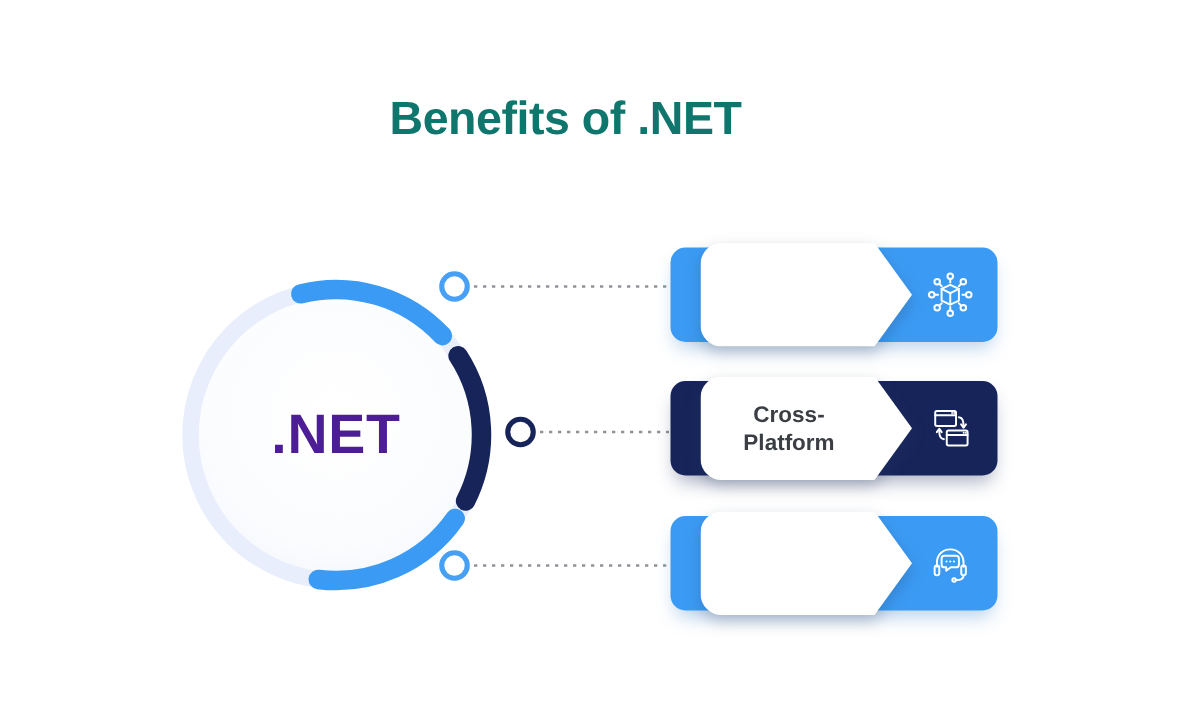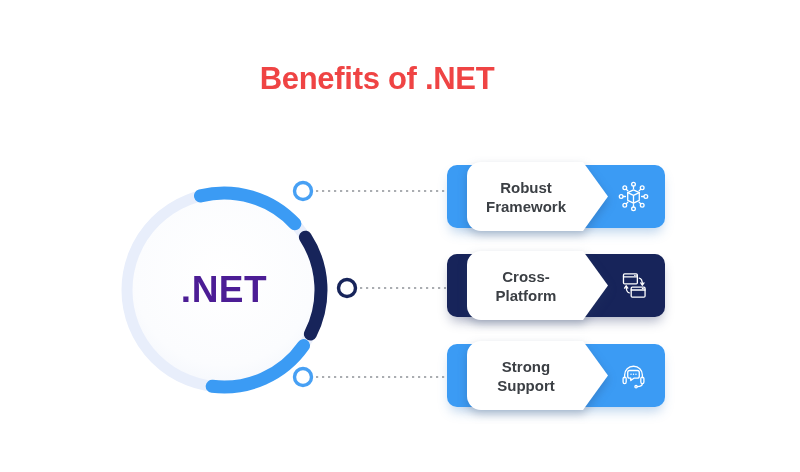--- a/index.html
+++ b/index.html
@@ -2,21 +2,21 @@
 <html><head>
 <meta charset="utf-8">
 <style>
   html,body{margin:0;padding:0;background:#ffffff;}
   .canvas{
     position:relative;width:800px;height:472px;background:#ffffff;
     font-family:"Liberation Sans", sans-serif;overflow:hidden;
   }
   .title{
     position:absolute;left:177px;top:58px;width:400px;text-align:center;
-    font-size:31px;font-weight:700;color:#ef4444;letter-spacing:-0.3px;line-height:42px;
+    font-size:31px;font-weight:700;color:#0f766e;letter-spacing:-0.3px;line-height:42px;
   }
   .graphic{position:absolute;left:0;top:0;width:800px;height:472px;}
   .dotnet-label{
     position:absolute;left:144px;top:264px;width:160px;height:52px;
     text-align:center;line-height:52px;font-size:37px;font-weight:700;color:#4c1d95;
     letter-spacing:0.5px;
   }
   .card{
     position:absolute;left:447px;width:218px;height:63px;border-radius:10px;
   }
@@ -65,21 +65,20 @@
     <circle cx="347" cy="288" r="8.5" fill="#ffffff" stroke="#17245a" stroke-width="3.4"></circle>
     <circle cx="303" cy="377" r="8.5" fill="#ffffff" stroke="#47a0f4" stroke-width="3.4"></circle>
   </svg>
 
   <div class="dotnet-label">.NET</div>
 
   <div class="card blue" style="top:165px">
     <svg class="pointer-plate" viewBox="0 0 141 69" xmlns="http://www.w3.org/2000/svg">
       <path d="M14 0 H116 L141 34.5 L116 69 H14 A14 14 0 0 1 0 55 V14 A14 14 0 0 1 14 0 Z" fill="#ffffff"></path>
     </svg>
-    <div class="card-label">Robust Framework</div>
     <svg class="card-icon" viewBox="0 0 48 48" xmlns="http://www.w3.org/2000/svg">
       <g class="icon-stroke">
         <path d="M24 15.5 L31.5 19 V29 L24 32.5 L16.5 29 V19 Z"></path>
         <path d="M16.5 19 L24 22.5 L31.5 19 M24 22.5 V32.5"></path>
         <path d="M34.5 24 L37 24 M31.4 31.4 L33.2 33.2 M24 34.5 L24 37 M16.6 31.4 L14.8 33.2 M13.5 24 L11 24 M16.6 16.6 L14.8 14.8 M24 13.5 L24 11 M31.4 16.6 L33.2 14.8"></path>
         <circle cx="40" cy="24" r="2.4"></circle>
           <circle cx="35.3" cy="35.3" r="2.4"></circle>
         <circle cx="24" cy="40" r="2.4"></circle>
           <circle cx="12.7" cy="35.3" r="2.4"></circle>
         <circle cx="8" cy="24" r="2.4"></circle>
@@ -112,21 +111,20 @@
         <circle cx="35.6" cy="27.9" r="0.85"></circle>
           <circle cx="37.4" cy="27.9" r="0.85"></circle>
       </g>
     </svg>
   </div>
 
   <div class="card blue" style="top:344px">
     <svg class="pointer-plate" viewBox="0 0 141 69" xmlns="http://www.w3.org/2000/svg">
       <path d="M14 0 H116 L141 34.5 L116 69 H14 A14 14 0 0 1 0 55 V14 A14 14 0 0 1 14 0 Z" fill="#ffffff"></path>
     </svg>
-    <div class="card-label">Strong Support</div>
     <svg class="card-icon" viewBox="0 0 48 48" xmlns="http://www.w3.org/2000/svg">
       <g class="icon-stroke">
         <path d="M12.5 27 V23.5 C12.5 16.5 17.5 12 24 12 C30.5 12 35.5 16.5 35.5 23.5 V27"></path>
         <rect x="10.5" y="26" width="4" height="8.5" rx="2"></rect>
         <rect x="33.5" y="26" width="4" height="8.5" rx="2"></rect>
         <path d="M35.5 34.5 C35.5 37.5 32.5 38.5 29 38.5"></path>
         <circle cx="27.3" cy="38.5" r="1.5"></circle>
         <path d="M19 17.5 H29 A2.5 2.5 0 0 1 31.5 20 V25 A2.5 2.5 0 0 1 29 27.5 H24.5 L20.5 30.5 V27.5 H19 A2.5 2.5 0 0 1 16.5 25 V20 A2.5 2.5 0 0 1 19 17.5 Z"></path>
       </g>
       <g fill="#ffffff" stroke="none">

